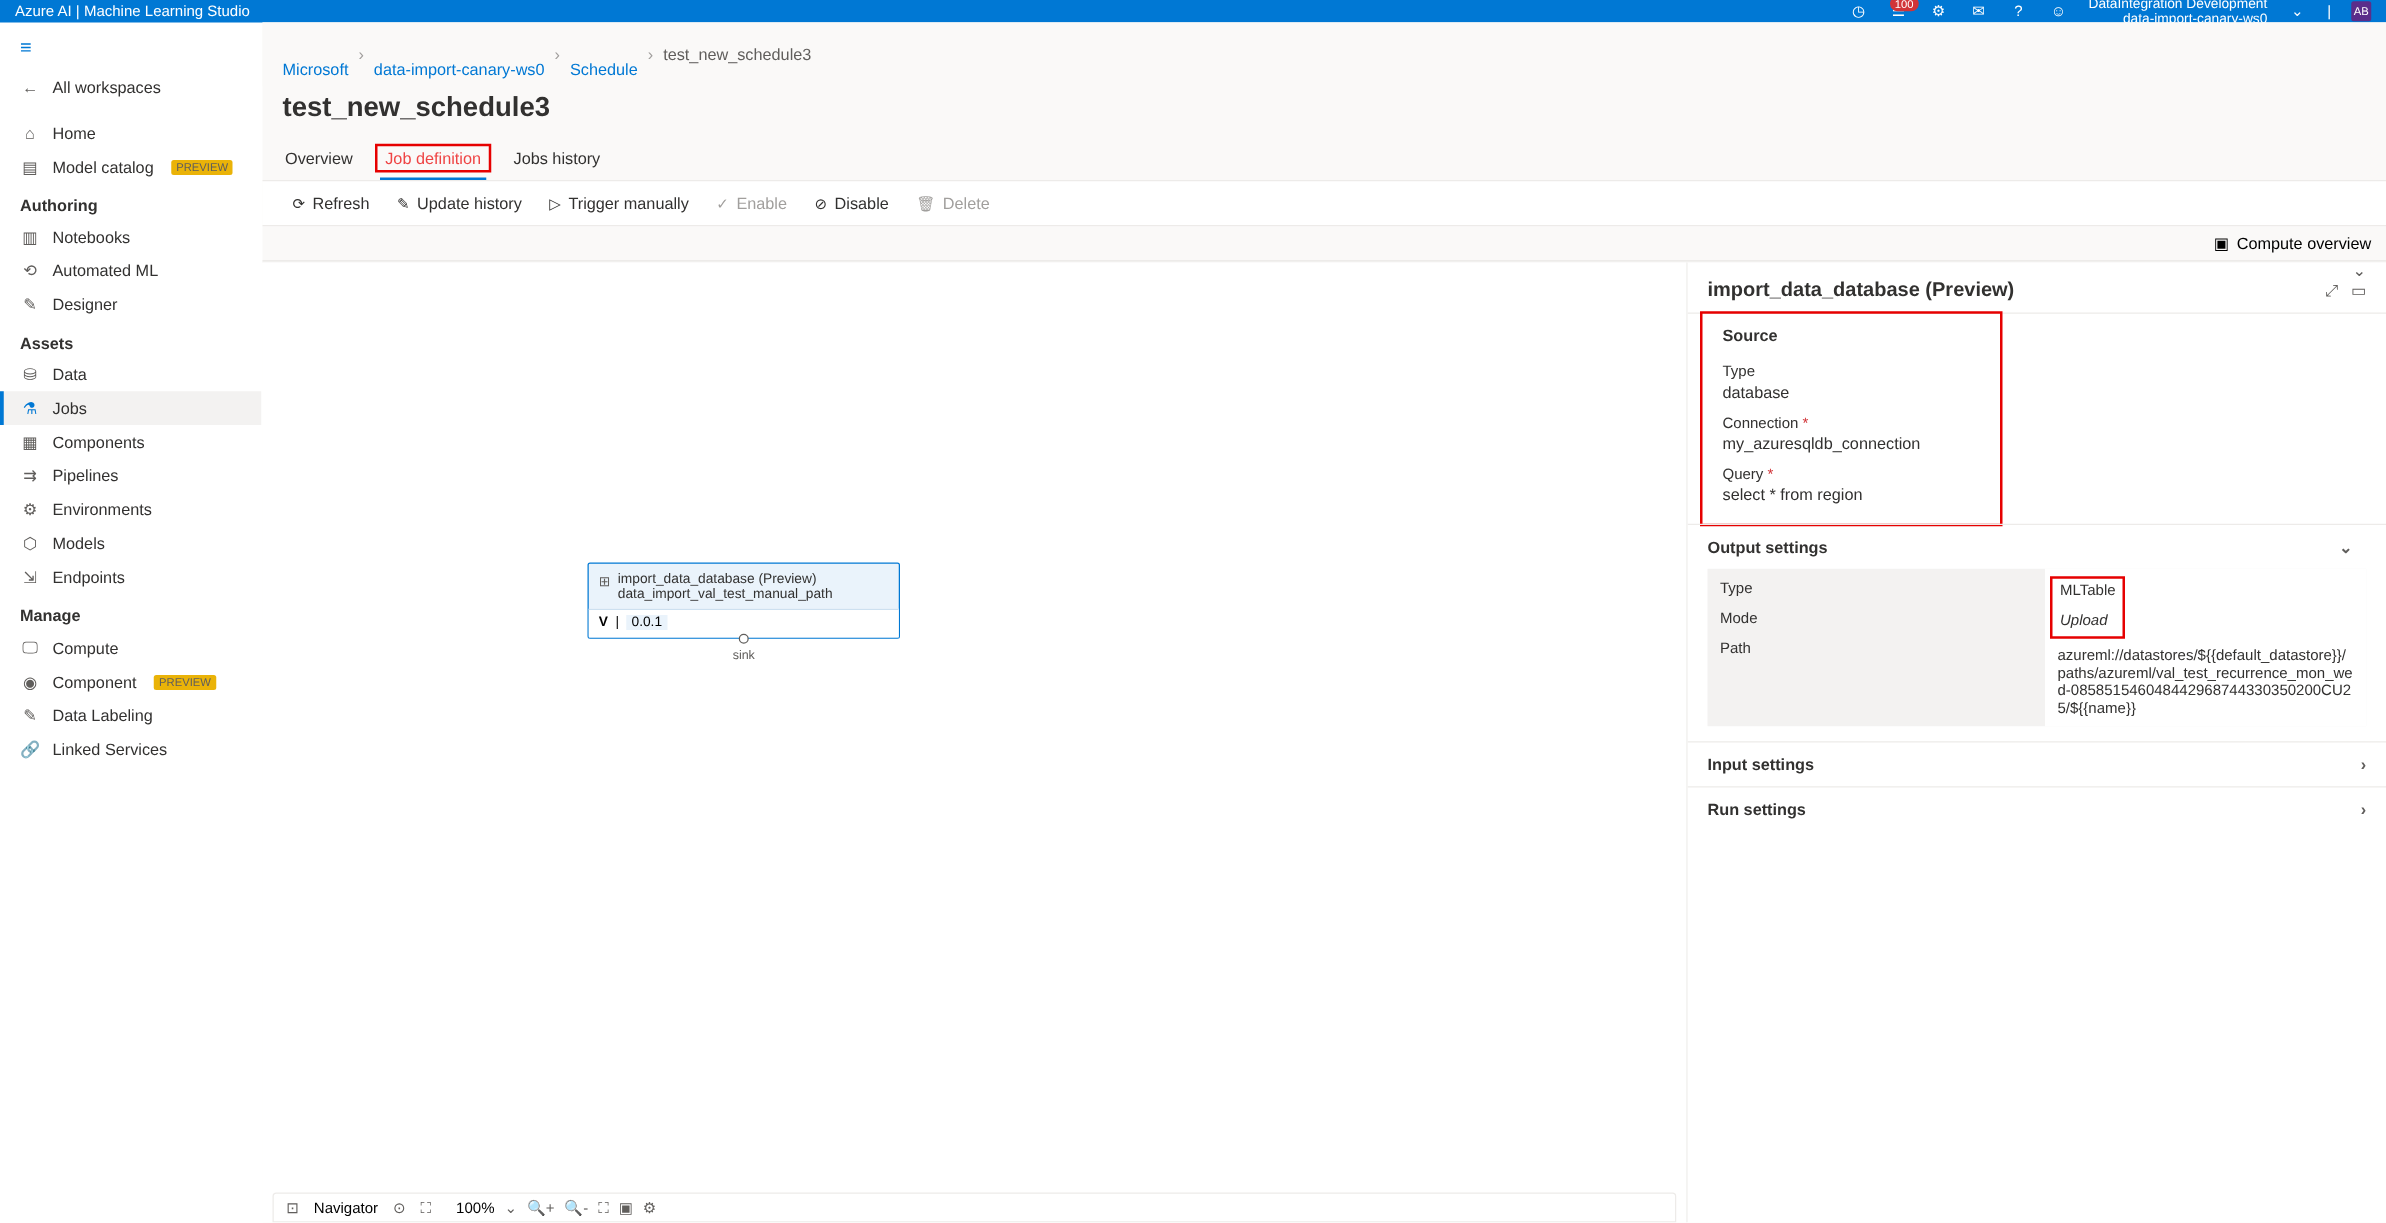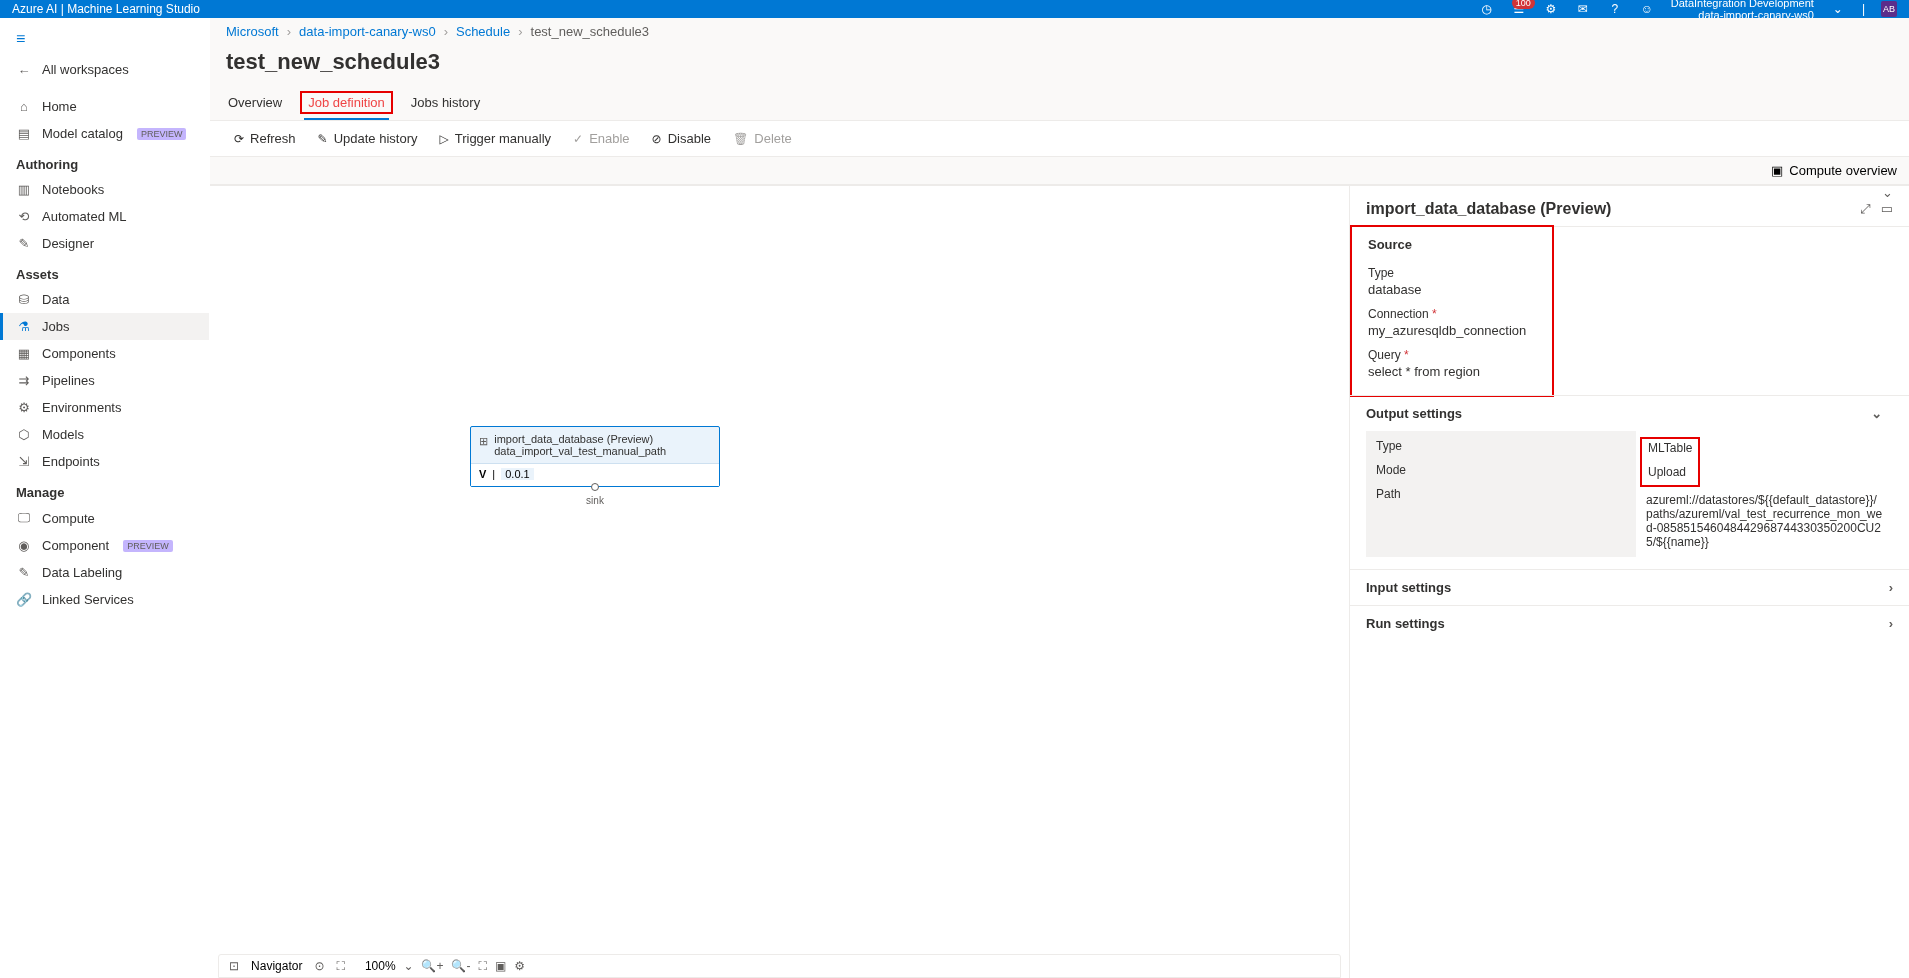--- a/index.html
+++ b/index.html
@@ -16,26 +16,26 @@
 
     
     .layout { display:flex; height:calc(100% - 18px); }
     .sidebar { width:210px; border-right:1px solid transparent; padding:8px 0; }
     .hamburger { padding:4px 16px 8px; font-size:16px; color:#0078d4; cursor:pointer; }
     .nav-item { display:flex; align-items:center; gap:10px; padding:6px 16px; font-size:13px; color:#323130; cursor:pointer; }
     .nav-item .icon { width:16px; display:inline-flex; align-items:center; justify-content:center; color:#605e5c; }
     .nav-item.selected { background:#f3f2f1; border-left:3px solid #0078d4; padding-left:13px; }
     .nav-item.selected .icon { color:#0078d4; }
     .nav-section { padding:10px 16px 4px; font-size:13px; font-weight:600; color:#323130; }
-    .preview-tag { background:#c4b5fd; color:#605e5c; font-size:9px; padding:1px 4px; border-radius:2px; margin-left:4px; text-transform:uppercase; }
+    .preview-tag { background:#eab308; color:#605e5c; font-size:9px; padding:1px 4px; border-radius:2px; margin-left:4px; text-transform:uppercase; }
 
     
     .main { flex:1; display:flex; flex-direction:column; background:#faf9f8; }
     .breadcrumb { padding:6px 16px; font-size:13px; color:#605e5c; display:flex; align-items:center; gap:8px; background:#faf9f8; }
-    .breadcrumb a { color:#0078d4; text-decoration:none; cursor:pointer; }
+    .breadcrumb a { color:#0078d4; text-decoration:none; cursor:pointer;margin-top:24px; }
     .breadcrumb .sep { color:#a19f9d; }
     .page-title { padding:4px 16px 12px; font-size:22px; font-weight:600; color:#323130; }
 
     .tabs { display:flex; padding:0 16px; gap:20px; border-bottom:0; }
     .tab { padding:8px 2px; font-size:13px; color:#323130; cursor:pointer; position:relative; }
     .tab.active { color:#ef4444; border-bottom:2px solid #0078d4; }
     .tab-highlight-box { border:2px solid #e60000; padding:2px 6px; margin:-2px -6px; }
 
     .toolbar { display:flex; gap:22px; padding:10px 24px; background:#fff; border-top:1px solid #edebe9; border-bottom:1px solid #edebe9; font-size:13px; }
     .tool-btn { display:flex; align-items:center; gap:6px; color:#323130; cursor:pointer; }
@@ -288,21 +288,21 @@
       <div class="right-panel">
         <div class="rp-header">
           <div class="rp-title">import_data_database (Preview)</div>
           <div class="rp-header-icons">
             <span>⤢</span>
             <span>▭</span>
           </div>
         </div>
 
         <div class="rp-section">
-          <div class="red-box-source" style="width:204px; margin-left:0;">
+          <div class="red-box-source" style="width:242px; margin-left:10px;">
             <div class="rp-section-header" style="padding-right:4px;">
               <span>Source</span>
             </div>
             <div class="rp-section-body">
               <div class="rp-field">
                 <div class="rp-field-label">Type</div>
                 <div class="rp-field-value">database</div>
               </div>
               <div class="rp-field">
                 <div class="rp-field-label">
@@ -329,21 +329,21 @@
           <div class="rp-output-body">
             <div class="out-table">
               <div class="out-labels">
                 <div class="out-row label">Type</div>
                 <div class="out-row label">Mode</div>
                 <div class="out-row label">Path</div>
               </div>
               <div class="out-values">
                 <div class="red-box-output">
                   <div class="out-row">MLTable</div>
-                  <div class="out-row" style="margin-bottom:4px;">Upload</div>
+                  <div class="out-row" style="margin-bottom:4px;font-style:italic;">Upload</div>
                 </div>
                 <div class="path-val" style="margin-top:8px;">azureml://datastores/${{default_datastore}}/paths/azureml/val_test_recurrence_mon_wed-085851546048442968744330350200CU25/${{name}}</div>
               </div>
             </div>
           </div>
         </div>
 
         <div class="rp-section">
           <div class="rp-section-header">
             <span>Input settings</span>

